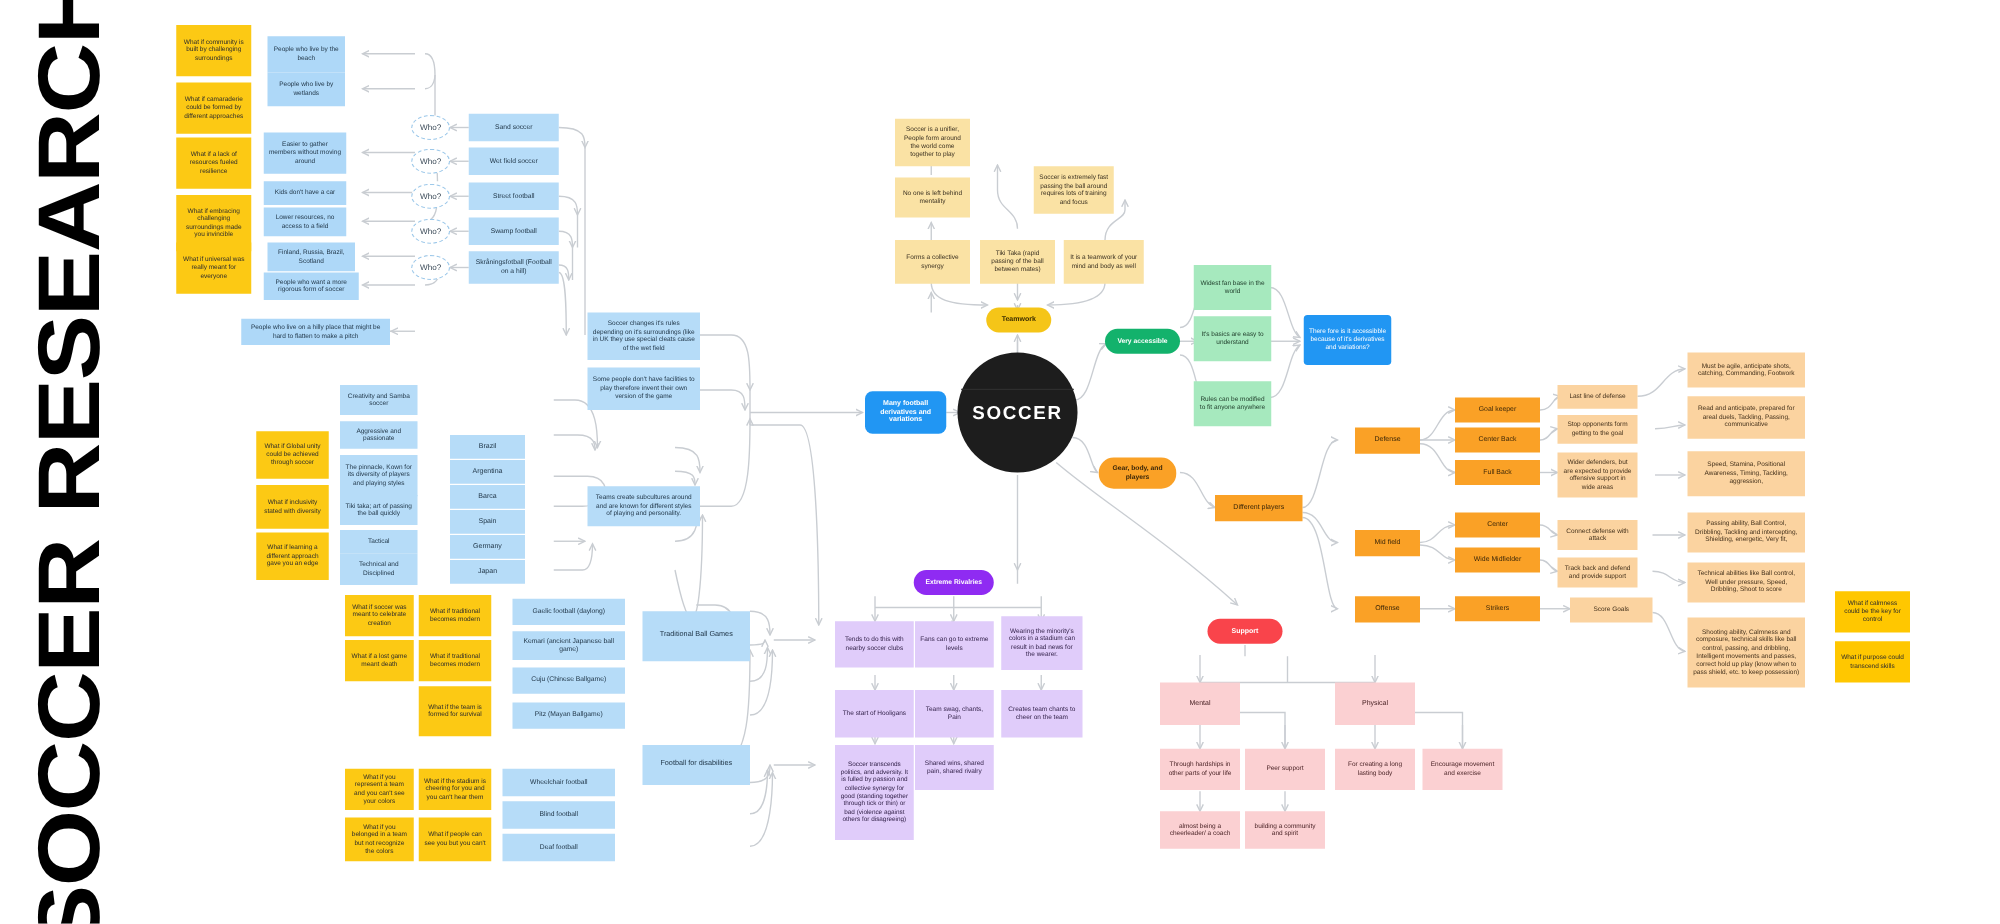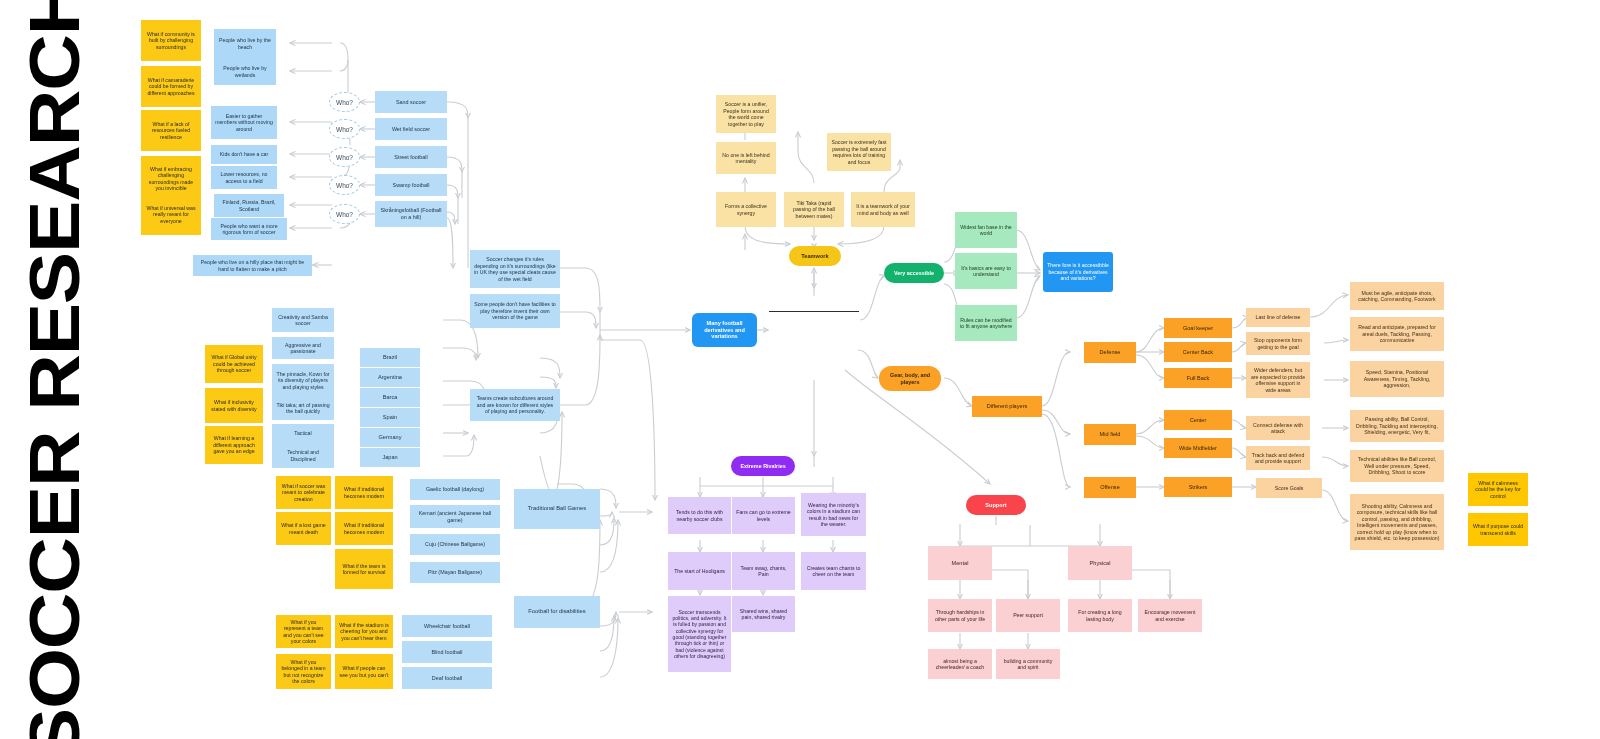--- a/index.html
+++ b/index.html
@@ -313,20 +313,23 @@
   <div class="node c-lightblue" style="left:375px;top:146px;width:72px;height:22px;font-size:5.4px;">Street football</div>
   <div class="node c-lightblue" style="left:375px;top:174px;width:72px;height:22px;font-size:5.4px;">Swamp football</div>
   <div class="node c-lightblue" style="left:375px;top:201px;width:72px;height:26px;font-size:5.4px;">Skråningsfotball (Football on a hill)</div>
 
   <div class="node c-lightblue" style="left:470px;top:250px;width:90px;height:38px;font-size:5.2px;">Soccer changes it's rules depending on it's surroundings (like in UK they use special cleats cause of the wet field</div>
   <div class="node c-lightblue" style="left:470px;top:294px;width:90px;height:34px;font-size:5.2px;">Some people don't have facilities to play therefore invent their own version of the game</div>
   <div class="node c-lightblue" style="left:470px;top:389px;width:90px;height:32px;font-size:5.2px;">Teams create subcultures around and are known for different styles of playing and personality.</div>
 
   <div class="node pill c-brightblue" style="left:692px;top:313px;width:65px;height:34px;font-size:5.6px;background:#2196F3;color:#fff;border-radius:6px;">Many football derivatives and variations</div>
 
+  <div class="hub" style="left:766px;top:282px;width:96px;height:96px;">
+    <span>SOCCER</span>
+  </div>
   <div class="hub-seam" style="left:769px;top:311px;width:90px;"></div>
 
   <div class="node c-lightblue" style="left:272px;top:308px;width:62px;height:24px;font-size:5.2px;">Creativity and Samba soccer</div>
   <div class="node c-lightblue" style="left:272px;top:337px;width:62px;height:22px;font-size:5.2px;">Aggressive and passionate</div>
   <div class="node c-lightblue" style="left:272px;top:364px;width:62px;height:33px;font-size:5.2px;">The pinnacle, Kown for its diversity of players and playing styles</div>
   <div class="node c-lightblue" style="left:272px;top:396px;width:62px;height:24px;font-size:5.2px;">Tiki taka; art of passing the ball quickly</div>
   <div class="node c-lightblue" style="left:272px;top:424px;width:62px;height:19px;font-size:5.2px;">Tactical</div>
   <div class="node c-lightblue" style="left:272px;top:443px;width:62px;height:25px;font-size:5.2px;">Technical and Disciplined</div>
 
   <div class="node c-yellow" style="left:205px;top:345px;width:58px;height:38px;font-size:5.2px;">What if Global unity could be achieved through soccer</div>

